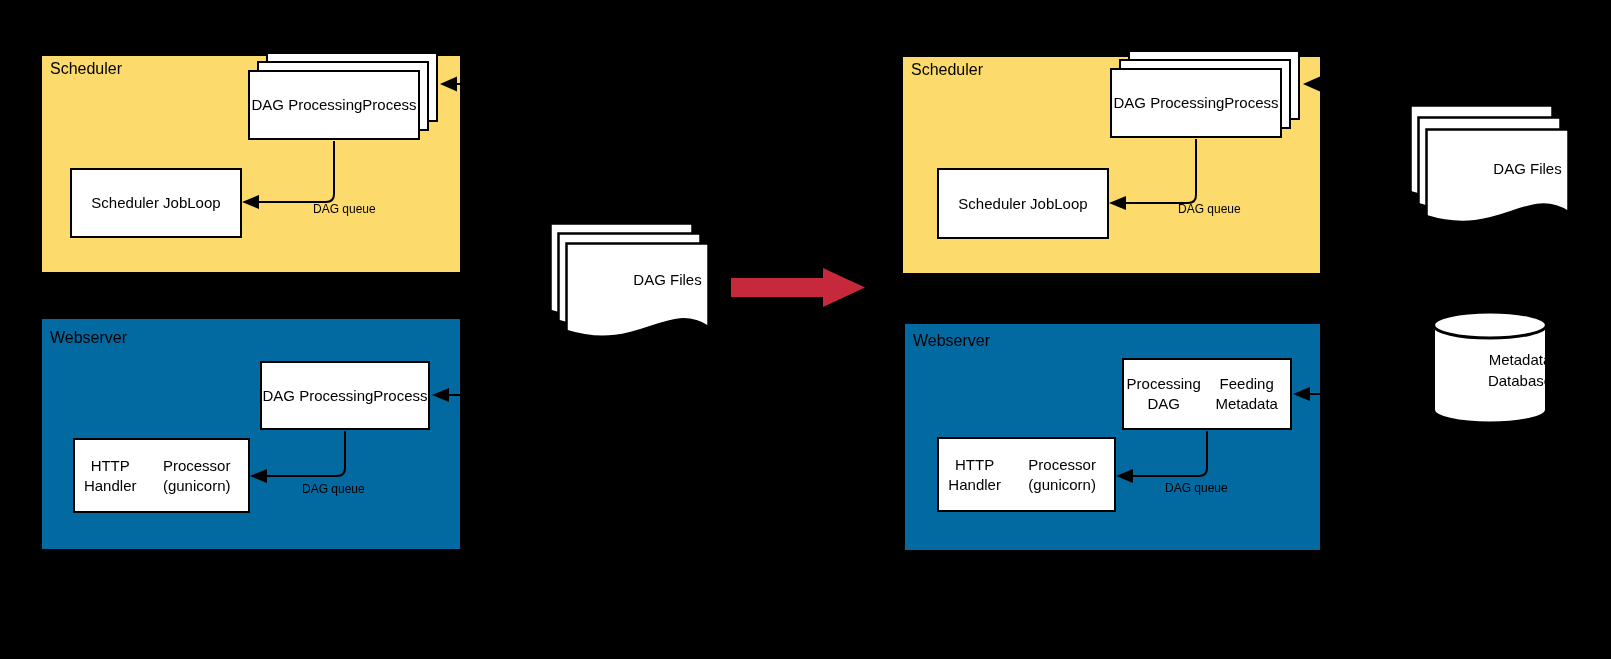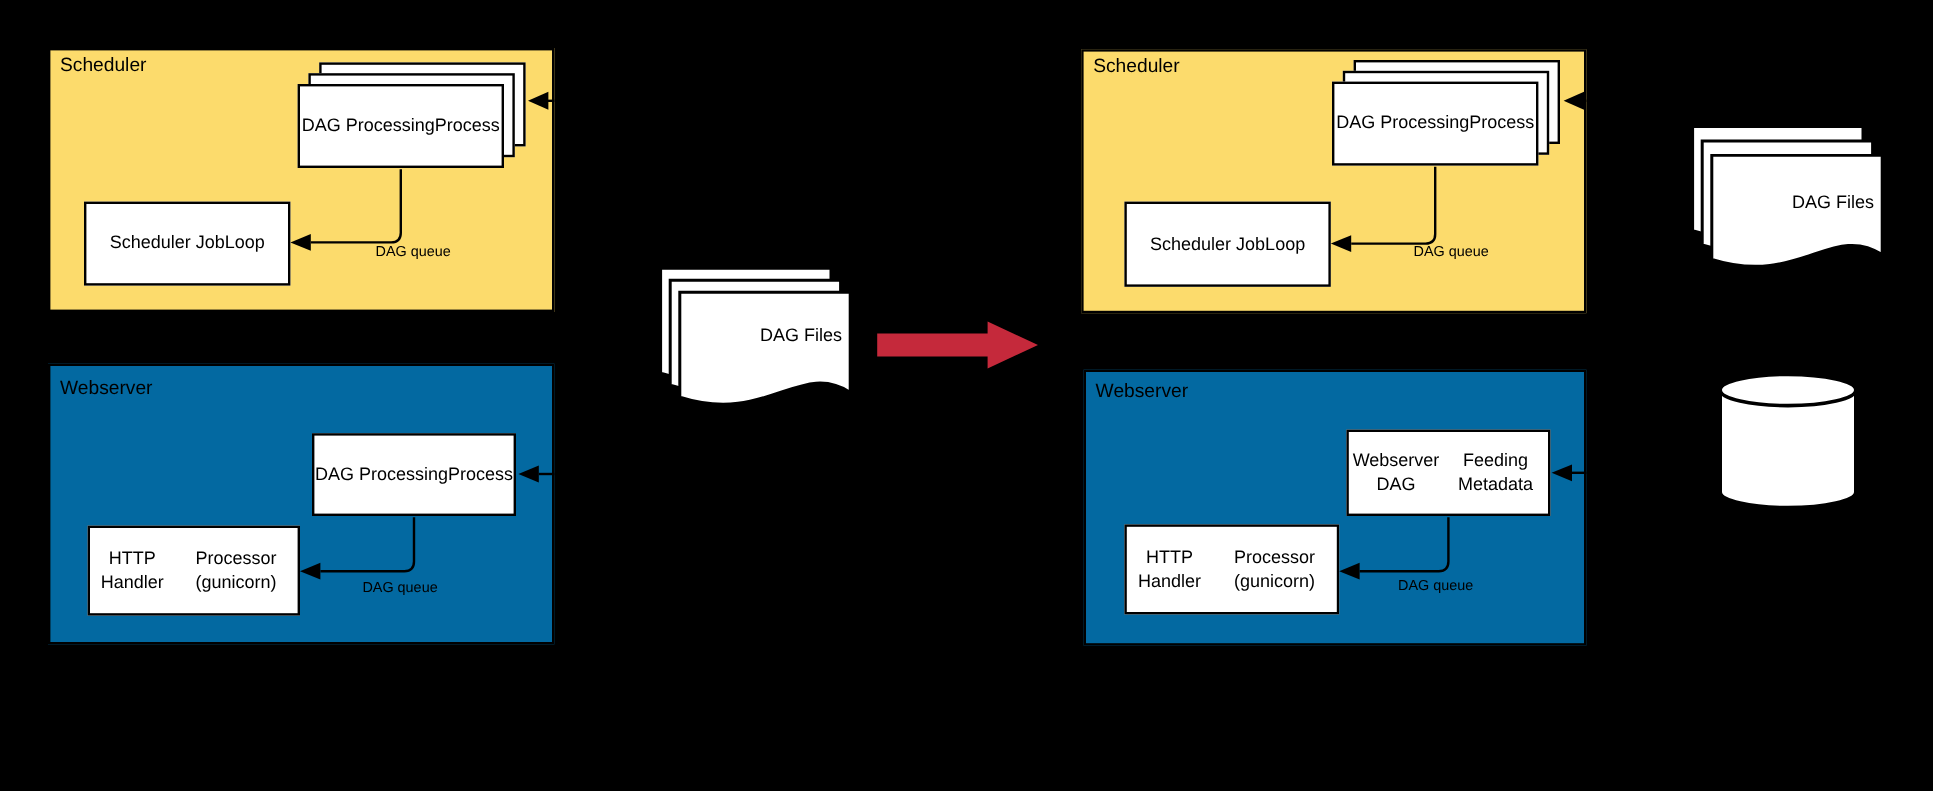--- a/index.html
+++ b/index.html
@@ -1,19 +1,19 @@
 <!DOCTYPE html>
 <html><head>
 <meta charset="utf-8">
 <style>
   html,body{margin:0;padding:0;background:#000;}
   #canvas{position:relative;width:1611px;height:659px;background:#000;overflow:hidden;
           font-family:"Liberation Sans", sans-serif;color:#000;}
   .abs{position:absolute;}
-  .group{position:absolute;border:2px solid #000;box-sizing:border-box;}
+  .group{position:absolute;border:2px solid #000;box-sizing:border-box;margin-top:14px;}
   .group.scheduler{background:#FCDB6C;}
   .group.webserver{background:#0369a1;}
   .group-label{position:absolute;font-size:16px;line-height:18px;}
   .node{position:absolute;background:#fff;border:2px solid #000;box-sizing:border-box;
         display:flex;flex-direction:row;align-items:center;justify-content:center;
         font-size:15px;line-height:20px;text-align:center;}
   .paper{position:absolute;background:#fff;border:2px solid #000;box-sizing:border-box;}
   .queue-label{position:absolute;font-size:12px;line-height:18px;white-space:nowrap;}
   .doc-text{position:absolute;font-size:15px;line-height:20px;text-align:center;padding-left:30px;}
   svg{display:block;overflow:visible;}
@@ -77,21 +77,21 @@
   <div class="node" style="left:937px;top:168px;width:172px;height:71px;">
     <span>Scheduler Job</span>
     <span>Loop</span>
   </div>
   <div class="queue-label" style="left:1178px;top:200px;">DAG queue</div>
 
   <div class="group webserver" style="left:903px;top:308px;width:419px;height:230px;">
     <div class="group-label" style="left:8px;top:8px;">Webserver</div>
   </div>
   <div class="node" style="left:1122px;top:358px;width:170px;height:72px;">
-    <span>Webserver DAG</span>
+    <span>Processing DAG</span>
     <span>Feeding Metadata</span>
   </div>
   <div class="node" style="left:937px;top:437px;width:179px;height:75px;">
     <span>HTTP Handler</span>
     <span>Processor (gunicorn)</span>
   </div>
   <div class="queue-label" style="left:1165px;top:479px;">DAG queue</div>
 
   <svg class="abs" style="left:1409px;top:104px;" width="145" height="102" viewBox="0 0 145 103" preserveAspectRatio="none">
     <path d="M1.5,1.5 L143.5,1.5 L143.5,85 C102,58 74,112 1.5,89 Z" fill="#fff" stroke="#000" stroke-width="2.5"></path>
@@ -101,20 +101,24 @@
   </svg>
   <svg class="abs" style="left:1425px;top:128px;" width="145" height="102" viewBox="0 0 145 103" preserveAspectRatio="none">
     <path d="M1.5,1.5 L143.5,1.5 L143.5,85 C102,58 74,112 1.5,89 Z" fill="#fff" stroke="#000" stroke-width="2.5"></path>
   </svg>
   <div class="doc-text" style="left:1425px;top:159px;width:145px;">DAG Files</div>
 
   <svg class="abs" style="left:1432px;top:310px;" width="116" height="115" viewBox="0 0 116 115">
     <path d="M1.5,15 A56.5,13 0 0 1 114.5,15 L114.5,100 A56.5,13 0 0 1 1.5,100 Z" fill="#fff" stroke="#000" stroke-width="3"></path>
     <path d="M1.5,15 A56.5,13 0 0 0 114.5,15" fill="none" stroke="#000" stroke-width="3"></path>
   </svg>
+  <div class="doc-text" style="left:1432px;top:349px;width:116px;line-height:21px;">
+    <div>Metadata</div>
+    <div>Database</div>
+  </div>
 
   <svg id="connector-layer" width="1611" height="659" viewBox="0 0 1611 659">
 
     <g stroke="#000" fill="#000" stroke-width="2">
       <line x1="456" y1="84" x2="462" y2="84"></line>
       <path d="M440,84 L457,76.5 L457,91.5 Z" stroke="none"></path>
     </g>
 
     <g stroke="#000" stroke-width="2" fill="none">
       <path d="M334,141 L334,194 Q334,202 326,202 L259,202"></path>

